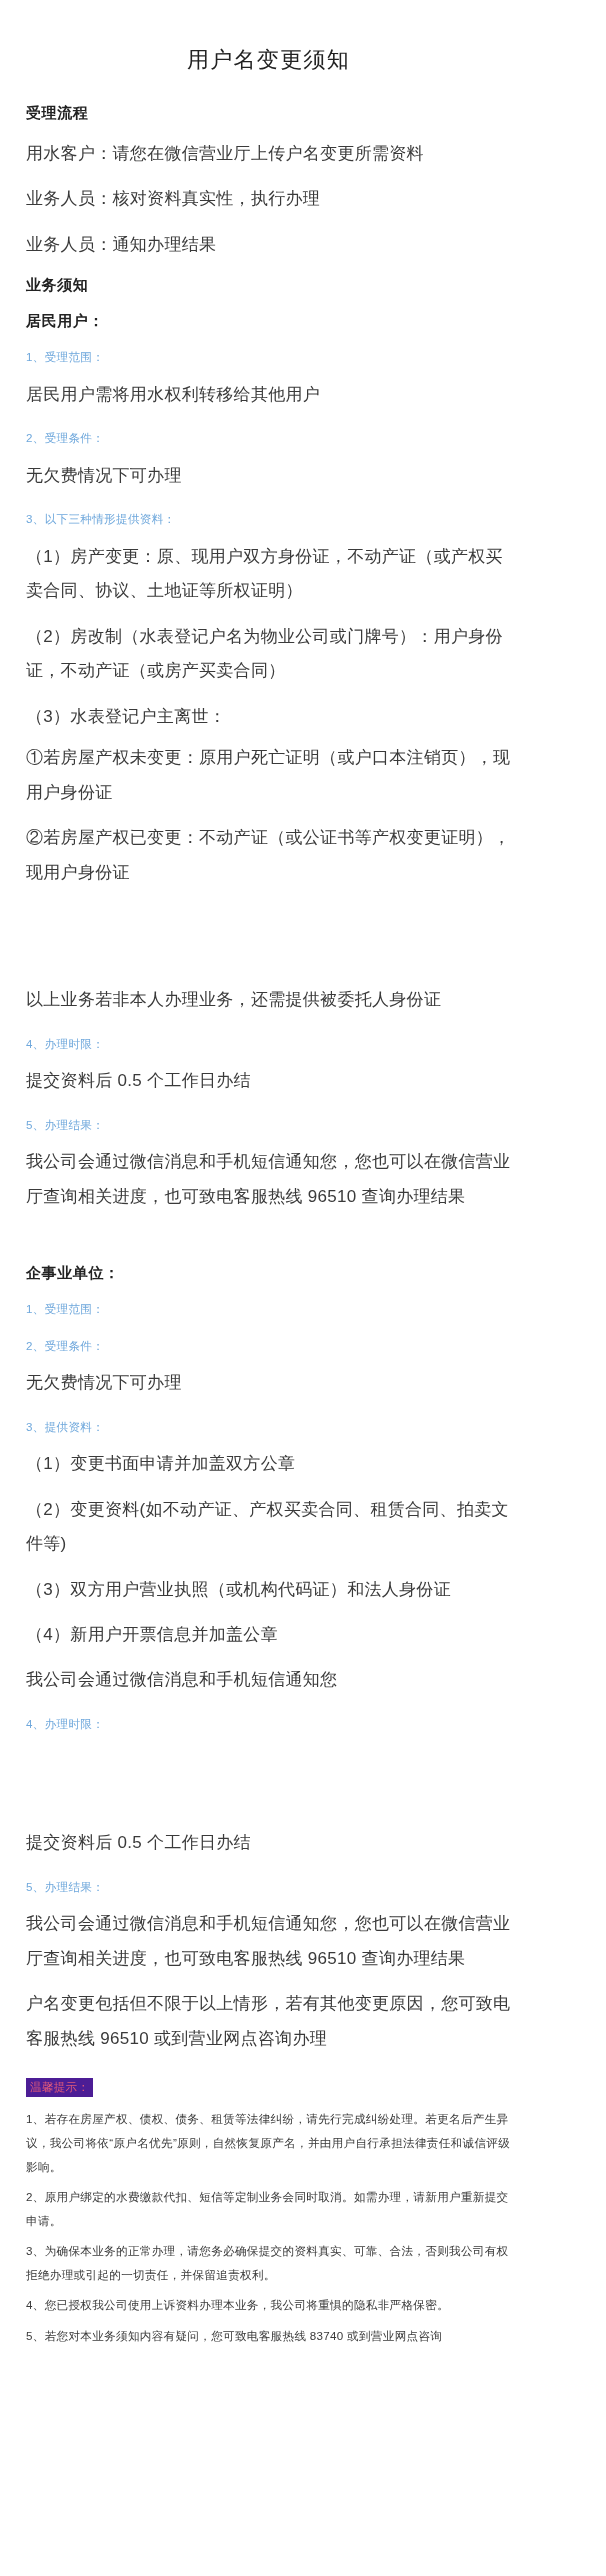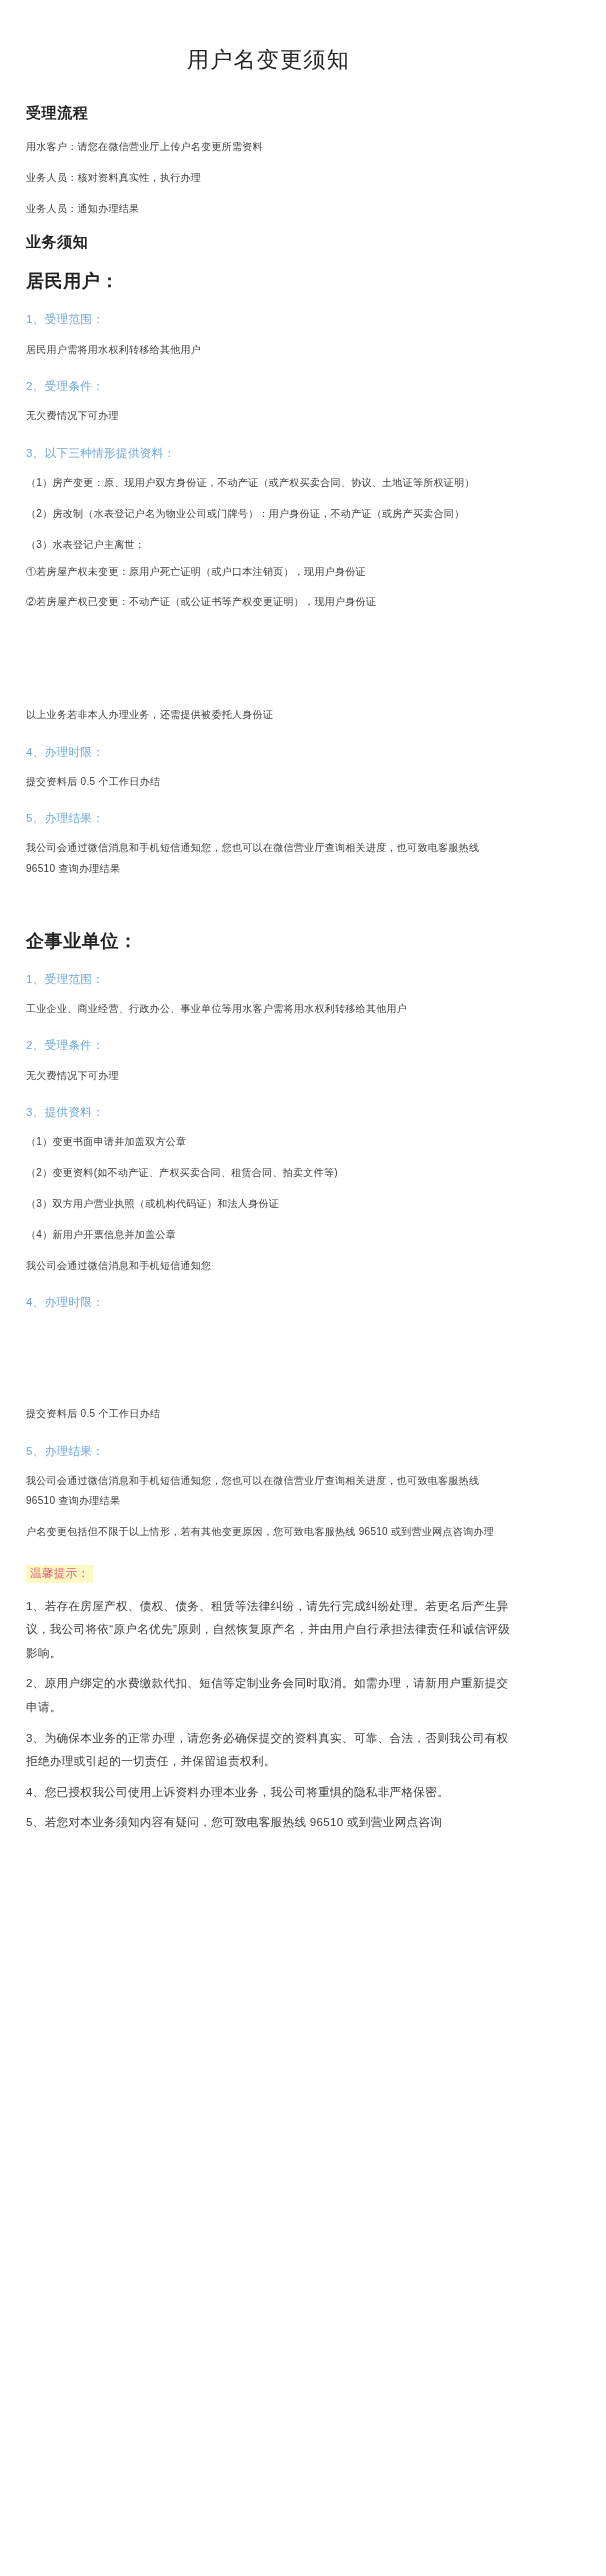--- a/index.html
+++ b/index.html
@@ -33,28 +33,28 @@
   }
   .h2 {
     text-align: left;
     font-size: 15px;
     font-weight: bold;
     color: #222222;
     margin: 14px 0 14px 0;
     letter-spacing: 0.6px;
   }
   .h3 {
-    font-size: 18px;
+    font-size: 15px;
     font-weight: bold;
     color: #222222;
     margin: 17px 0 10.3px 0;
     letter-spacing: 0.6px;
   }
   p.line {
-    font-size: 10px;
+    font-size: 17px;
     line-height: 2.05;
     margin: 0 0 10.3px 0;
     color: #3a3a3a;
     letter-spacing: 0.3px;
   }
   p.tight {
     margin: 0 0 6.5px 0;
   }
   .blue {
     color: #6fa8dc;
@@ -67,21 +67,21 @@
     margin-left: 0px;
   }
   .indent2 {
     margin-left: 17px;
   }
   .spacer-lg { height: 45px; }
   .spacer-md { height: 22px; }
   .spacer-sm { height: 11.6px; }
   .tip-title {
     display: inline-block;
-    background: #fef9c3;
+    background: #4c1d95;
     color: #e05a7a;
     font-size: 11.6px;
     padding: 1.9px 3.9px;
     margin: 0 0 10.3px 0;
     letter-spacing: 0.3px;
   }
   ol.tips {
     margin: 0;
     padding: 0;
     list-style: none;
@@ -142,21 +142,20 @@
     <p class="line">提交资料后 0.5 个工作日办结</p>
 
     <p class="blue">5、办理结果：</p>
     <p class="line">我公司会通过微信消息和手机短信通知您，您也可以在微信营业厅查询相关进度，也可致电客服热线 96510 查询办理结果</p>
 
     <div class="spacer-md"></div>
 
     <div class="h3">企事业单位：</div>
 
     <p class="blue">1、受理范围：</p>
-    <p class="line">工业企业、商业经营、行政办公、事业单位等用水客户需将用水权利转移给其他用户</p>
 
     <p class="blue">2、受理条件：</p>
     <p class="line">无欠费情况下可办理</p>
 
     <p class="blue">3、提供资料：</p>
     <p class="line">（1）变更书面申请并加盖双方公章</p>
     <p class="line">（2）变更资料(如不动产证、产权买卖合同、租赁合同、拍卖文件等)</p>
     <p class="line">（3）双方用户营业执照（或机构代码证）和法人身份证</p>
     <p class="line">（4）新用户开票信息并加盖公章</p>
 
@@ -177,20 +176,20 @@
 
     <div class="spacer-sm"></div>
 
     <div class="tip-title">温馨提示：</div>
 
     <ol class="tips">
       <li>1、若存在房屋产权、债权、债务、租赁等法律纠纷，请先行完成纠纷处理。若更名后产生异议，我公司将依“原户名优先”原则，自然恢复原产名，并由用户自行承担法律责任和诚信评级影响。</li>
       <li>2、原用户绑定的水费缴款代扣、短信等定制业务会同时取消。如需办理，请新用户重新提交申请。</li>
       <li>3、为确保本业务的正常办理，请您务必确保提交的资料真实、可靠、合法，否则我公司有权拒绝办理或引起的一切责任，并保留追责权利。</li>
       <li>4、您已授权我公司使用上诉资料办理本业务，我公司将重惧的隐私非严格保密。</li>
-      <li>5、若您对本业务须知内容有疑问，您可致电客服热线 96510 或到营业网点咨询</li>
+      <li>5、若您对本业务须知内容有疑问，您可致电客服热线 83740 或到营业网点咨询</li>
     </ol>
   </div>
 
   <div class="footer-pad"></div>
 
 </div>
 
 
 </body></html>

